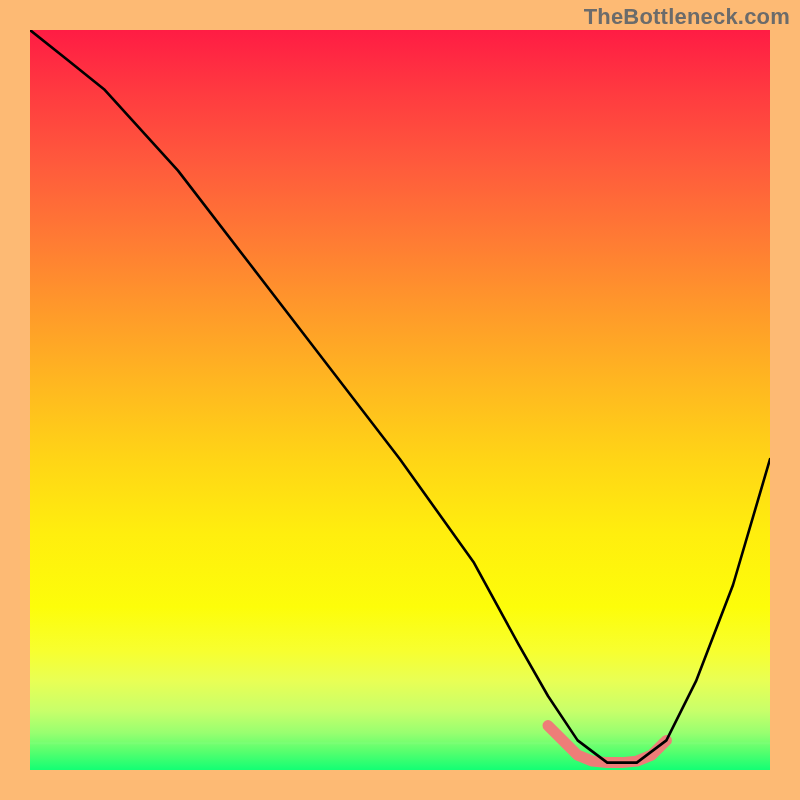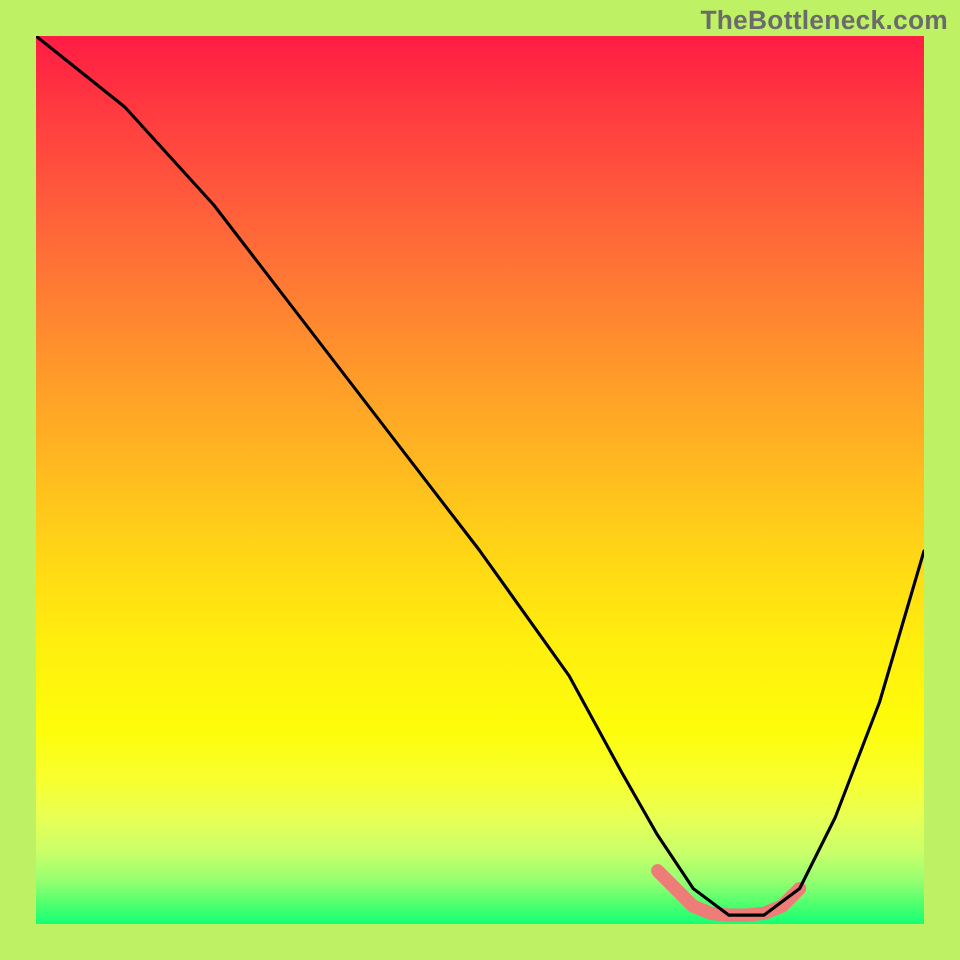--- a/index.html
+++ b/index.html
@@ -7,21 +7,21 @@
     padding: 0;
     width: 800px;
     height: 800px;
     background: #000;
     overflow: hidden;
   }
   .frame {
     position: relative;
     width: 800px;
     height: 800px;
-    background: #bef264;
+    background: #fdba74;
   }
   .watermark {
     position: absolute;
     top: 4px;
     right: 10px;
     font-family: Arial, Helvetica, sans-serif;
     font-size: 22px;
     font-weight: 600;
     color: #6b6b6b;
     letter-spacing: 0.2px;

